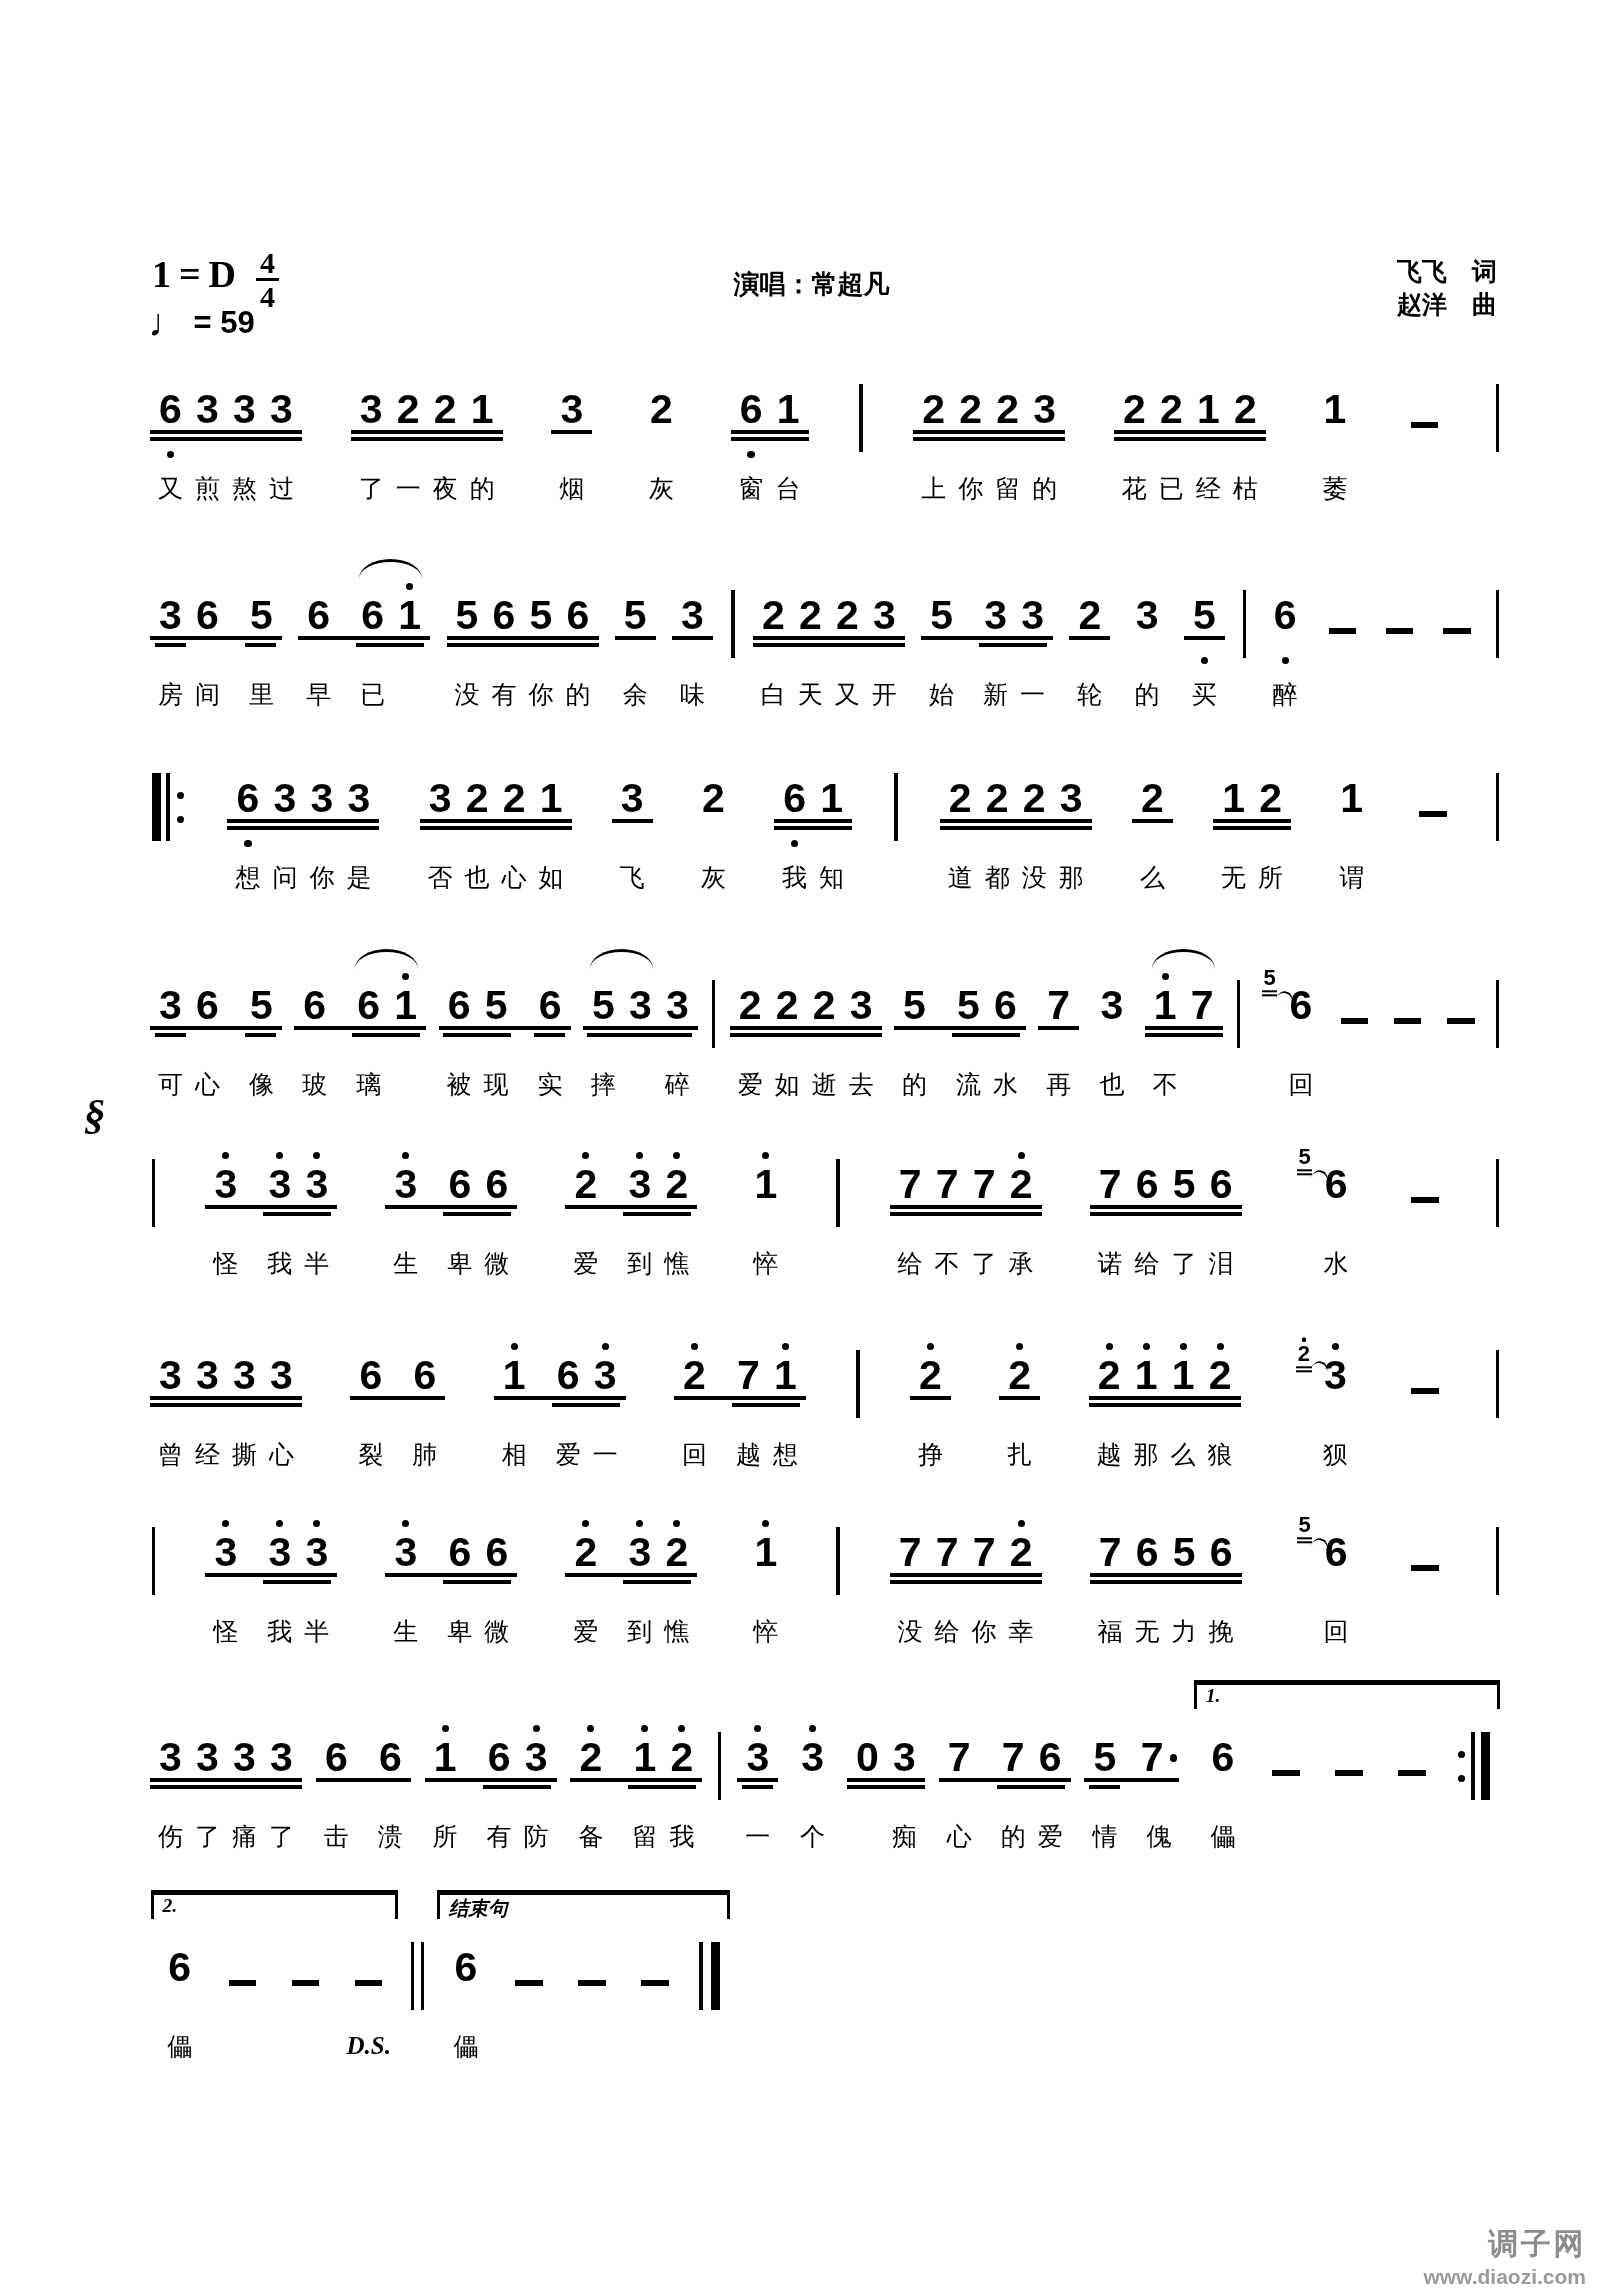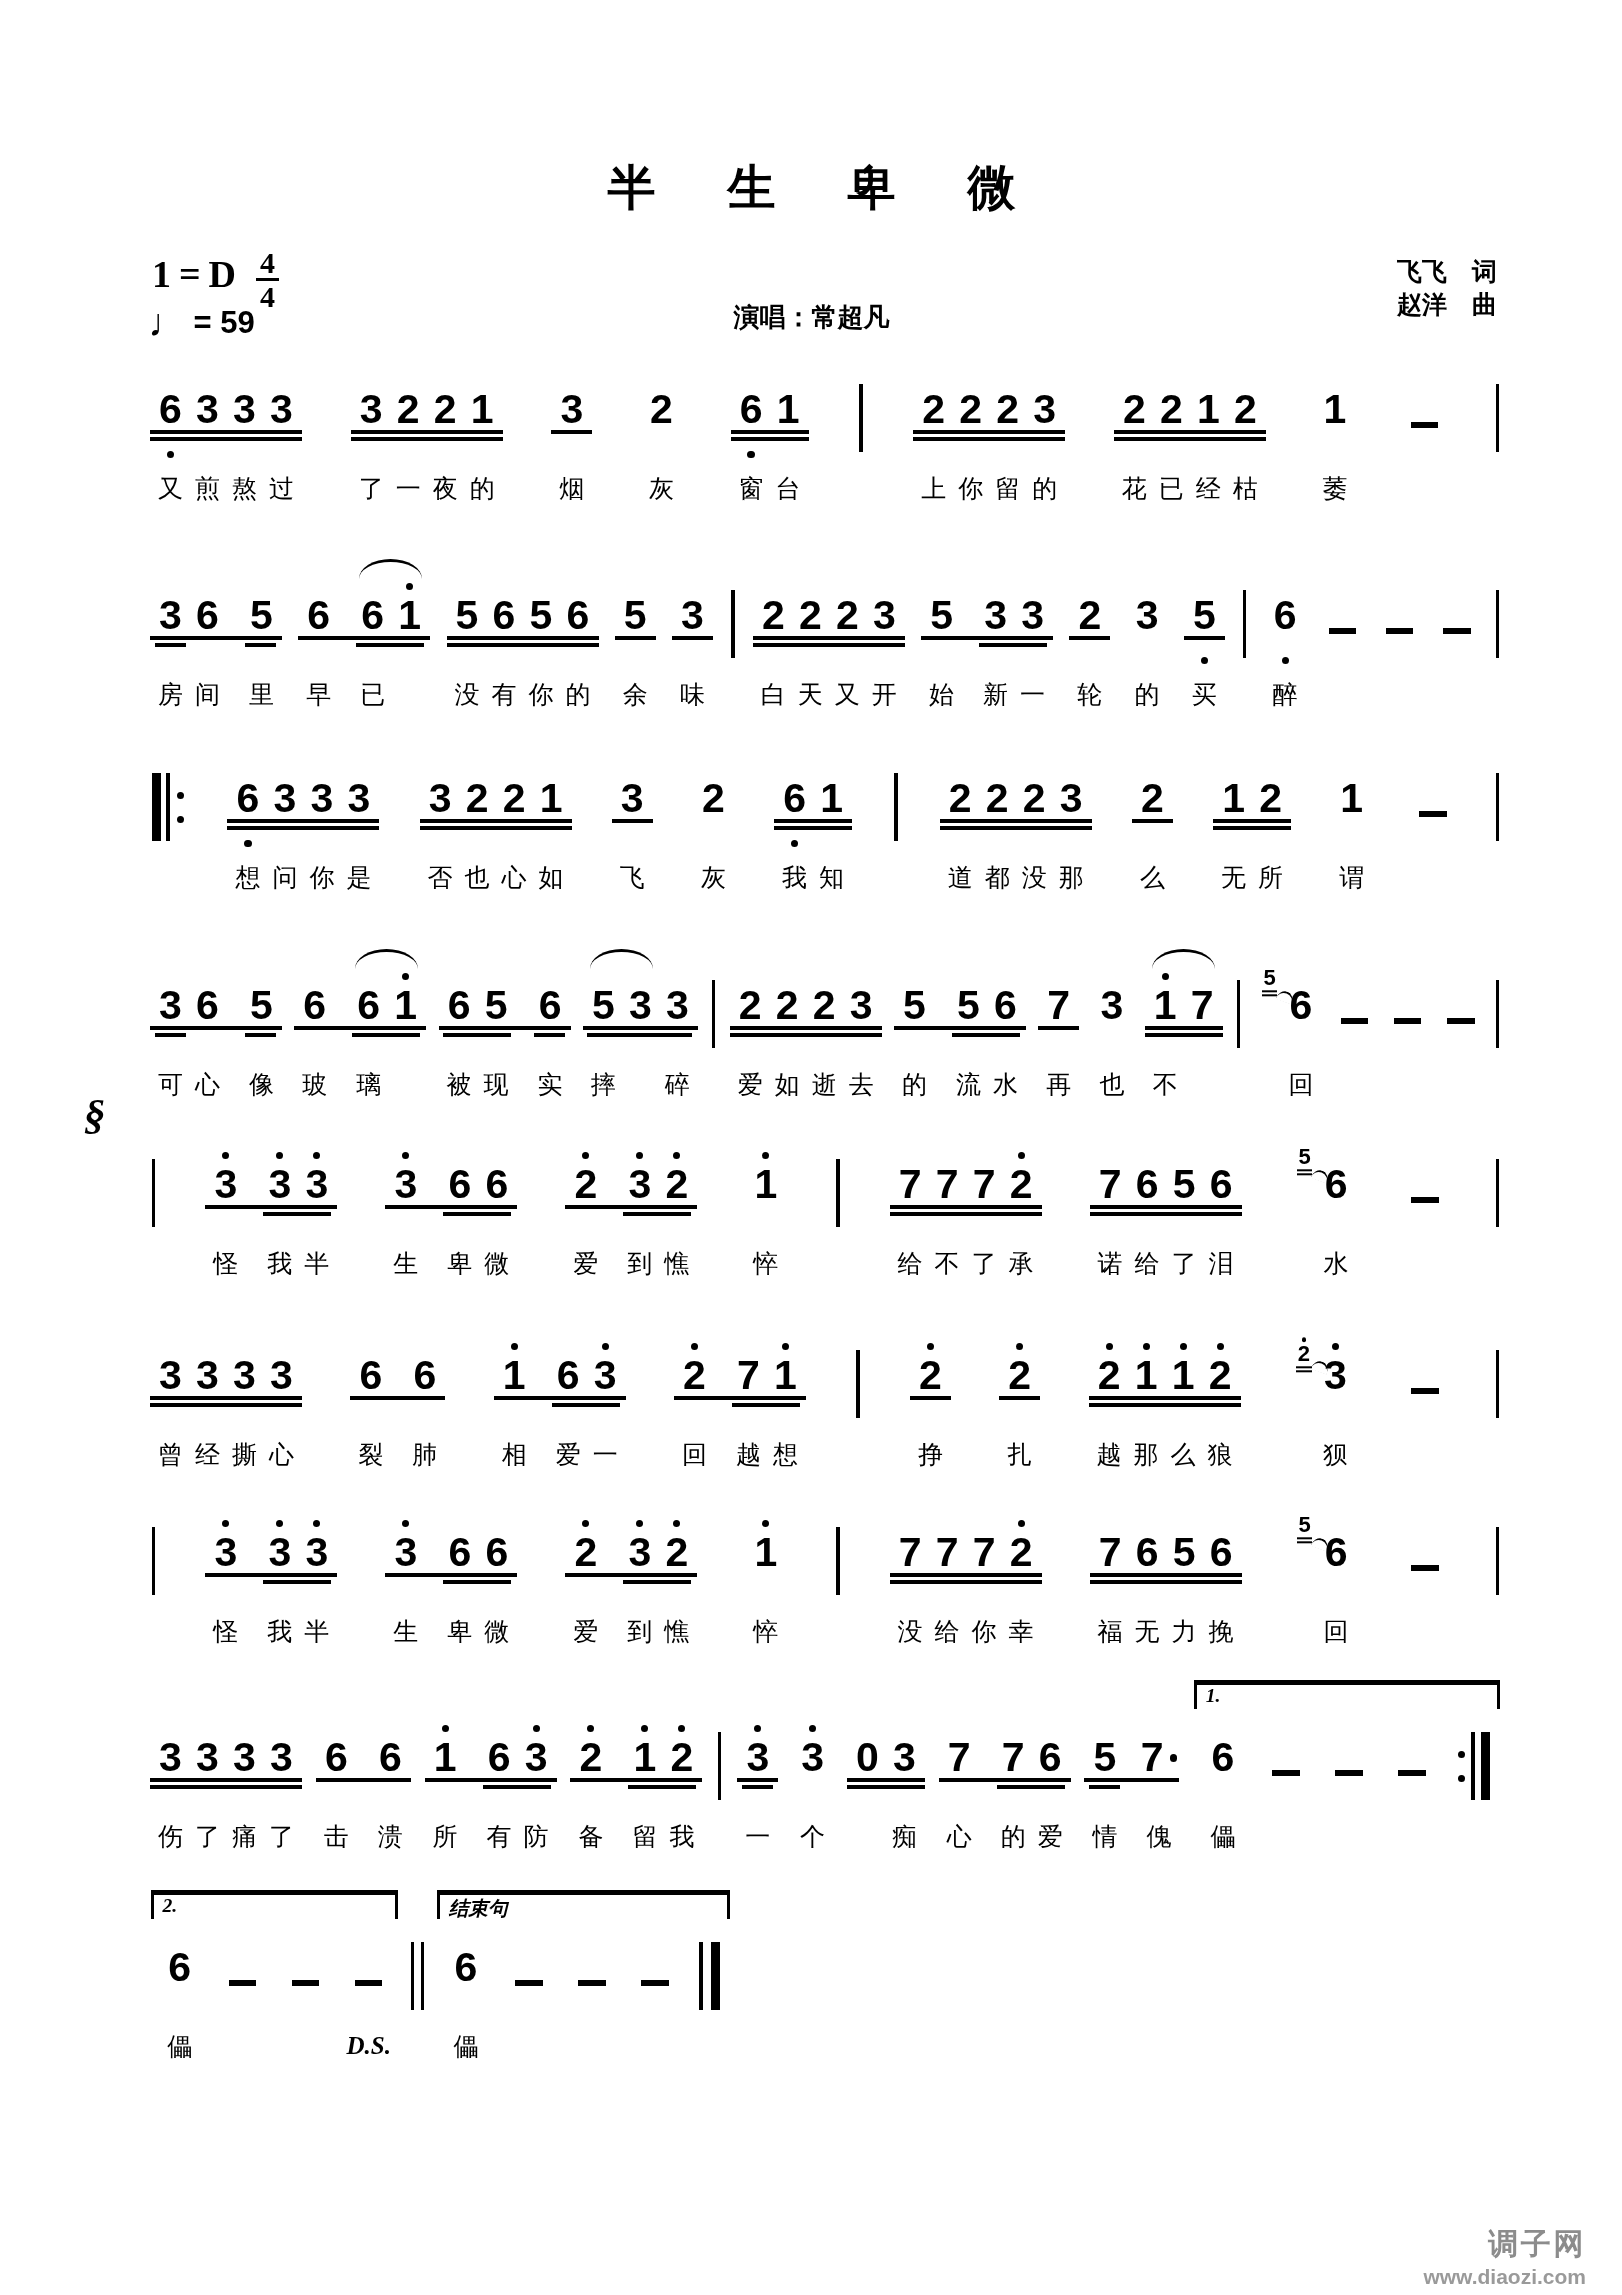--- a/index.html
+++ b/index.html
@@ -10,21 +10,21 @@
   .keysig{position:absolute;left:152px;top:255px;display:flex;align-items:flex-start;
           font:700 38px/38px "Liberation Serif",serif;}
   .keysig .k{margin-right:7.9px;}
   .frac{display:flex;flex-direction:column;align-items:center;font:700 30px/27.5px "Liberation Serif",serif;
         margin-left:11.8px;margin-top:-6.5px;}
   .frac .fbar{width:23.6px;height:3.3px;background:#000;margin:2px 0;}
   .tempo{position:absolute;left:148px;top:301px;display:flex;align-items:center;
          font:700 31px "Liberation Sans",sans-serif;}
   .tempo .nsym{font-size:39px;margin-right:6.5px;}
   .singer{position:absolute;top:267px;left:0;width:100%;text-align:center;
-          font:600 26px "Liberation Serif",serif;margin-top:33px;}
+          font:600 26px "Liberation Serif",serif;}
   .notator{position:absolute;top:313px;left:0;width:100%;text-align:center;
            font:600 23.6px "Liberation Serif",serif;}
   .credits{position:absolute;right:126px;top:255px;font:600 25px/33px "Liberation Serif",serif;text-align:left;}
   .segno{position:absolute;left:84px;top:1090px;font:italic 700 43px "Liberation Serif",serif;}
   .wm{position:absolute;right:37px;bottom:6.5px;text-align:right;color:#8c8c8c;}
   .wm-name{font:700 30px "Liberation Sans",sans-serif;letter-spacing:2.6px;}
   .wm-url{font:700 21px "Liberation Sans",sans-serif;color:#9a9a9a;}
 
   .system{position:absolute;left:152px;width:1347px;display:flex;
           justify-content:space-between;align-items:flex-start;}
@@ -64,21 +64,20 @@
   .volta{position:relative;display:flex;align-items:flex-start;gap:26px;padding:0 9.2px;}
   .vbr{position:absolute;left:-1.3px;right:-1.3px;top:-38px;height:23.6px;
        border-top:5.2px solid #000;border-left:3.9px solid #000;border-right:3.9px solid #000;}
   .vlabel{position:absolute;top:-33px;left:10.5px;font:italic 700 19.6px "Liberation Serif",serif;}
   .dashbar{width:27.5px;height:5.9px;background:#000;margin-top:17.7px;}
 </style>
 </head>
 <body>
 
 <div id="page">
-  <div class="title">半 生 卑 微</div>
 
   <div class="keysig">
     <span class="k">1</span>
     <span class="k">=</span>
     <span class="k">D</span>
     <span class="frac">
       <span>4</span>
       <span class="fbar"></span>
       <span>4</span>
     </span>

